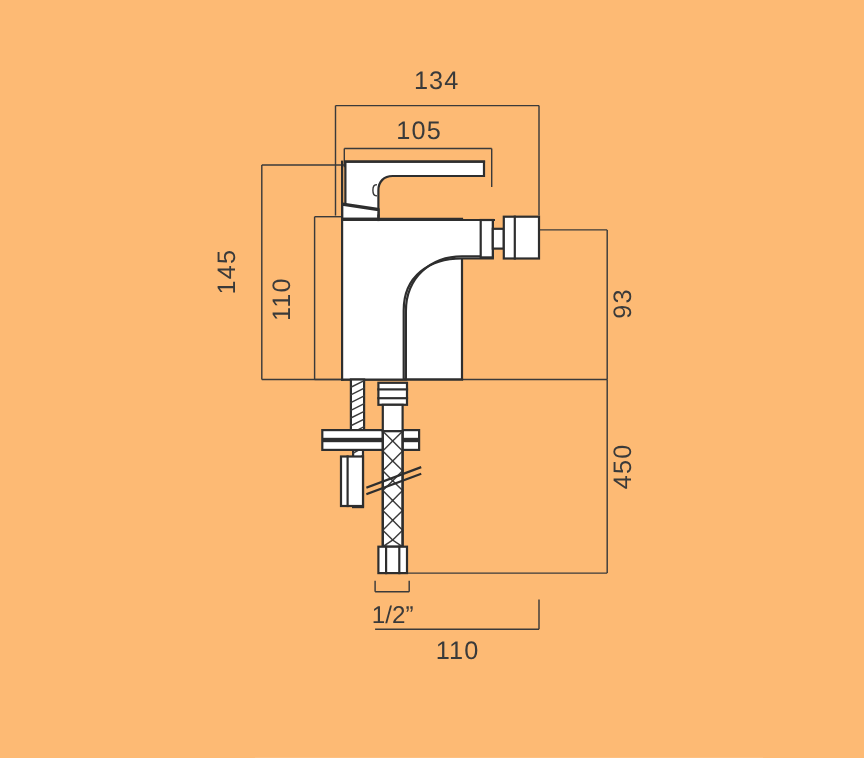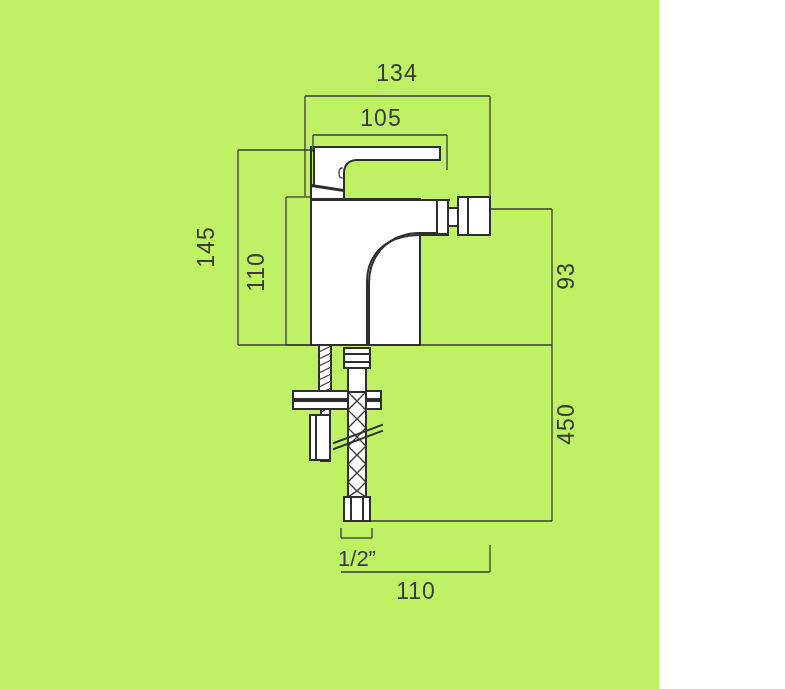--- a/index.html
+++ b/index.html
@@ -8,23 +8,23 @@
     background: #ffffff;
   }
   body {
     width: 785px;
     height: 689px;
     font-family: "Liberation Sans", sans-serif;
     overflow: hidden;
   }
   #drawing-root {
     position: relative;
-    width: 659px;
+    width: 785px;
     height: 689px;
-    background: #bef264;
+    background: #fdba74;
   }
   #tech-drawing {
     display: block;
     width: 785px;
     height: 689px;
   }
   .dim-text {
     font-family: "Liberation Sans", sans-serif;
     font-size: 23px;
     fill: #3a3a3a;

